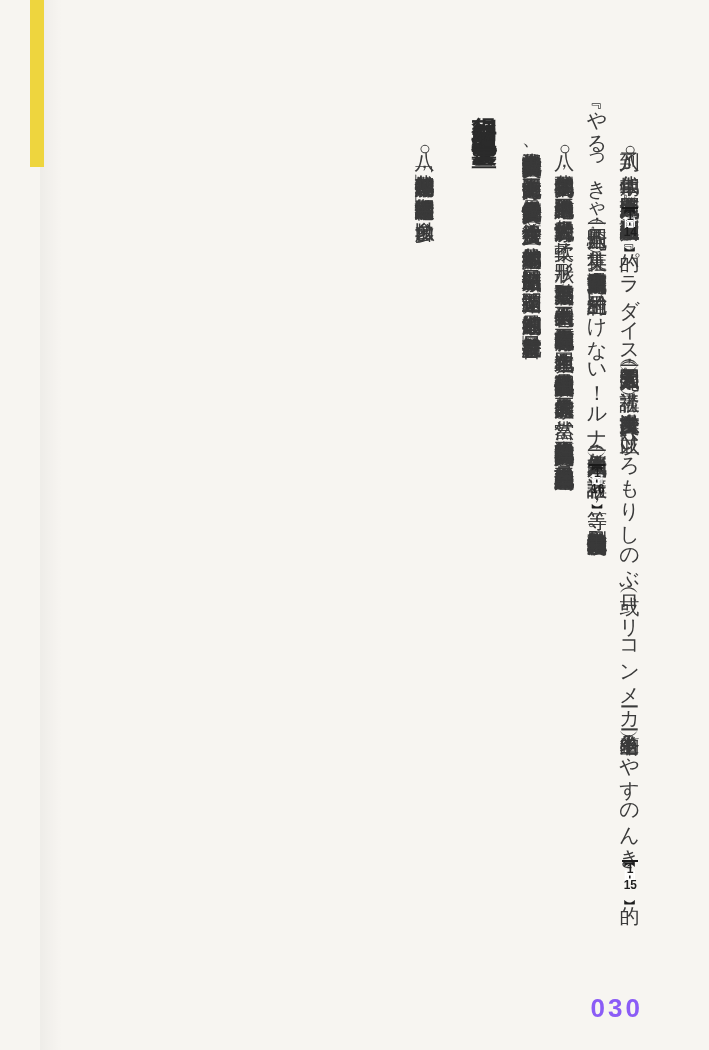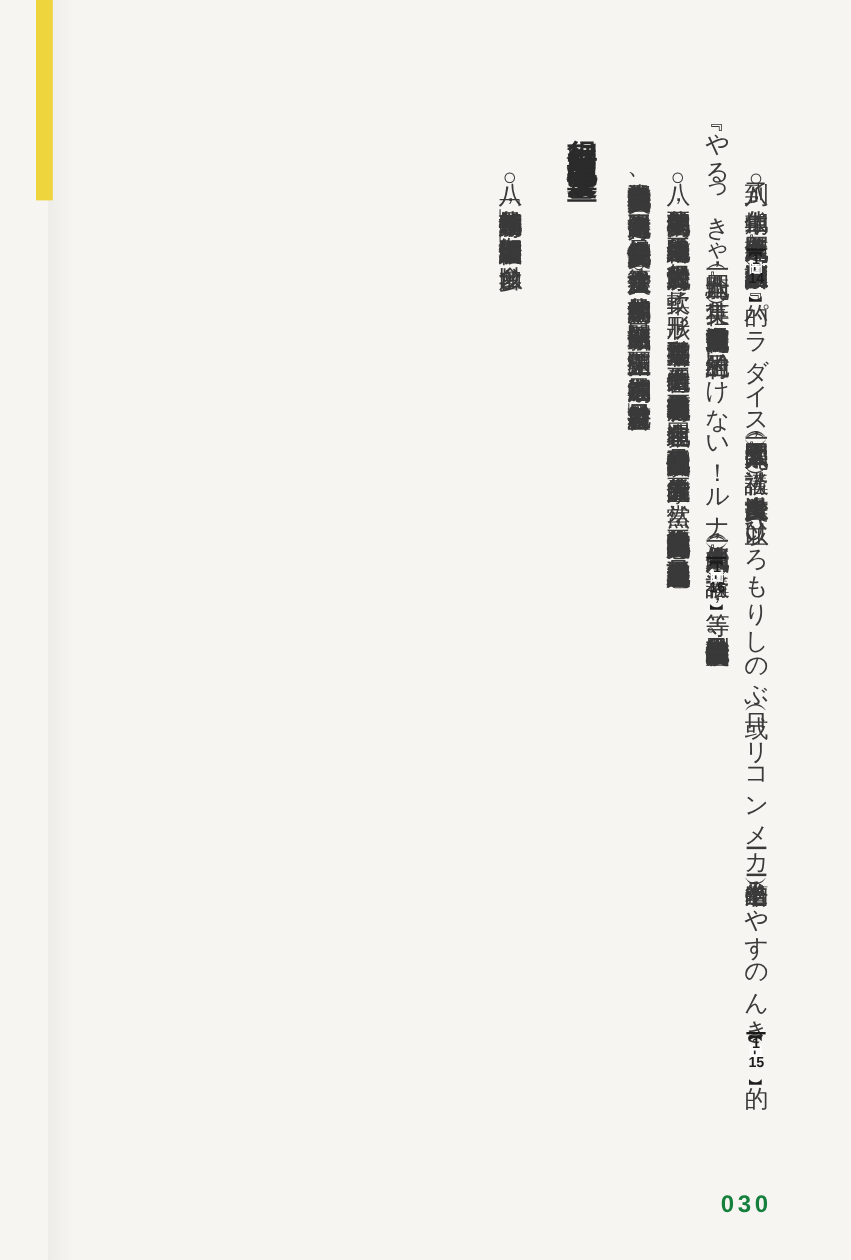--- a/index.html
+++ b/index.html
@@ -78,23 +78,23 @@
   .tcy {
     text-combine-upright: all;
     -webkit-text-combine: horizontal;
   }
   .page-number {
     position: absolute;
     top: 993px;
     right: 66px;
     font-family: "Liberation Sans", sans-serif;
     font-weight: 700;
-    font-size: 20px;
+    font-size: 26px;
     letter-spacing: 3px;
-    color: #15803d;
+    color: #8b5cf6;
   }
 </style>
 </head>
 <body>
 
 <div class="page">
 
   <div class="spine-shade"></div>
 
   <div class="bookmark-tab"></div>

